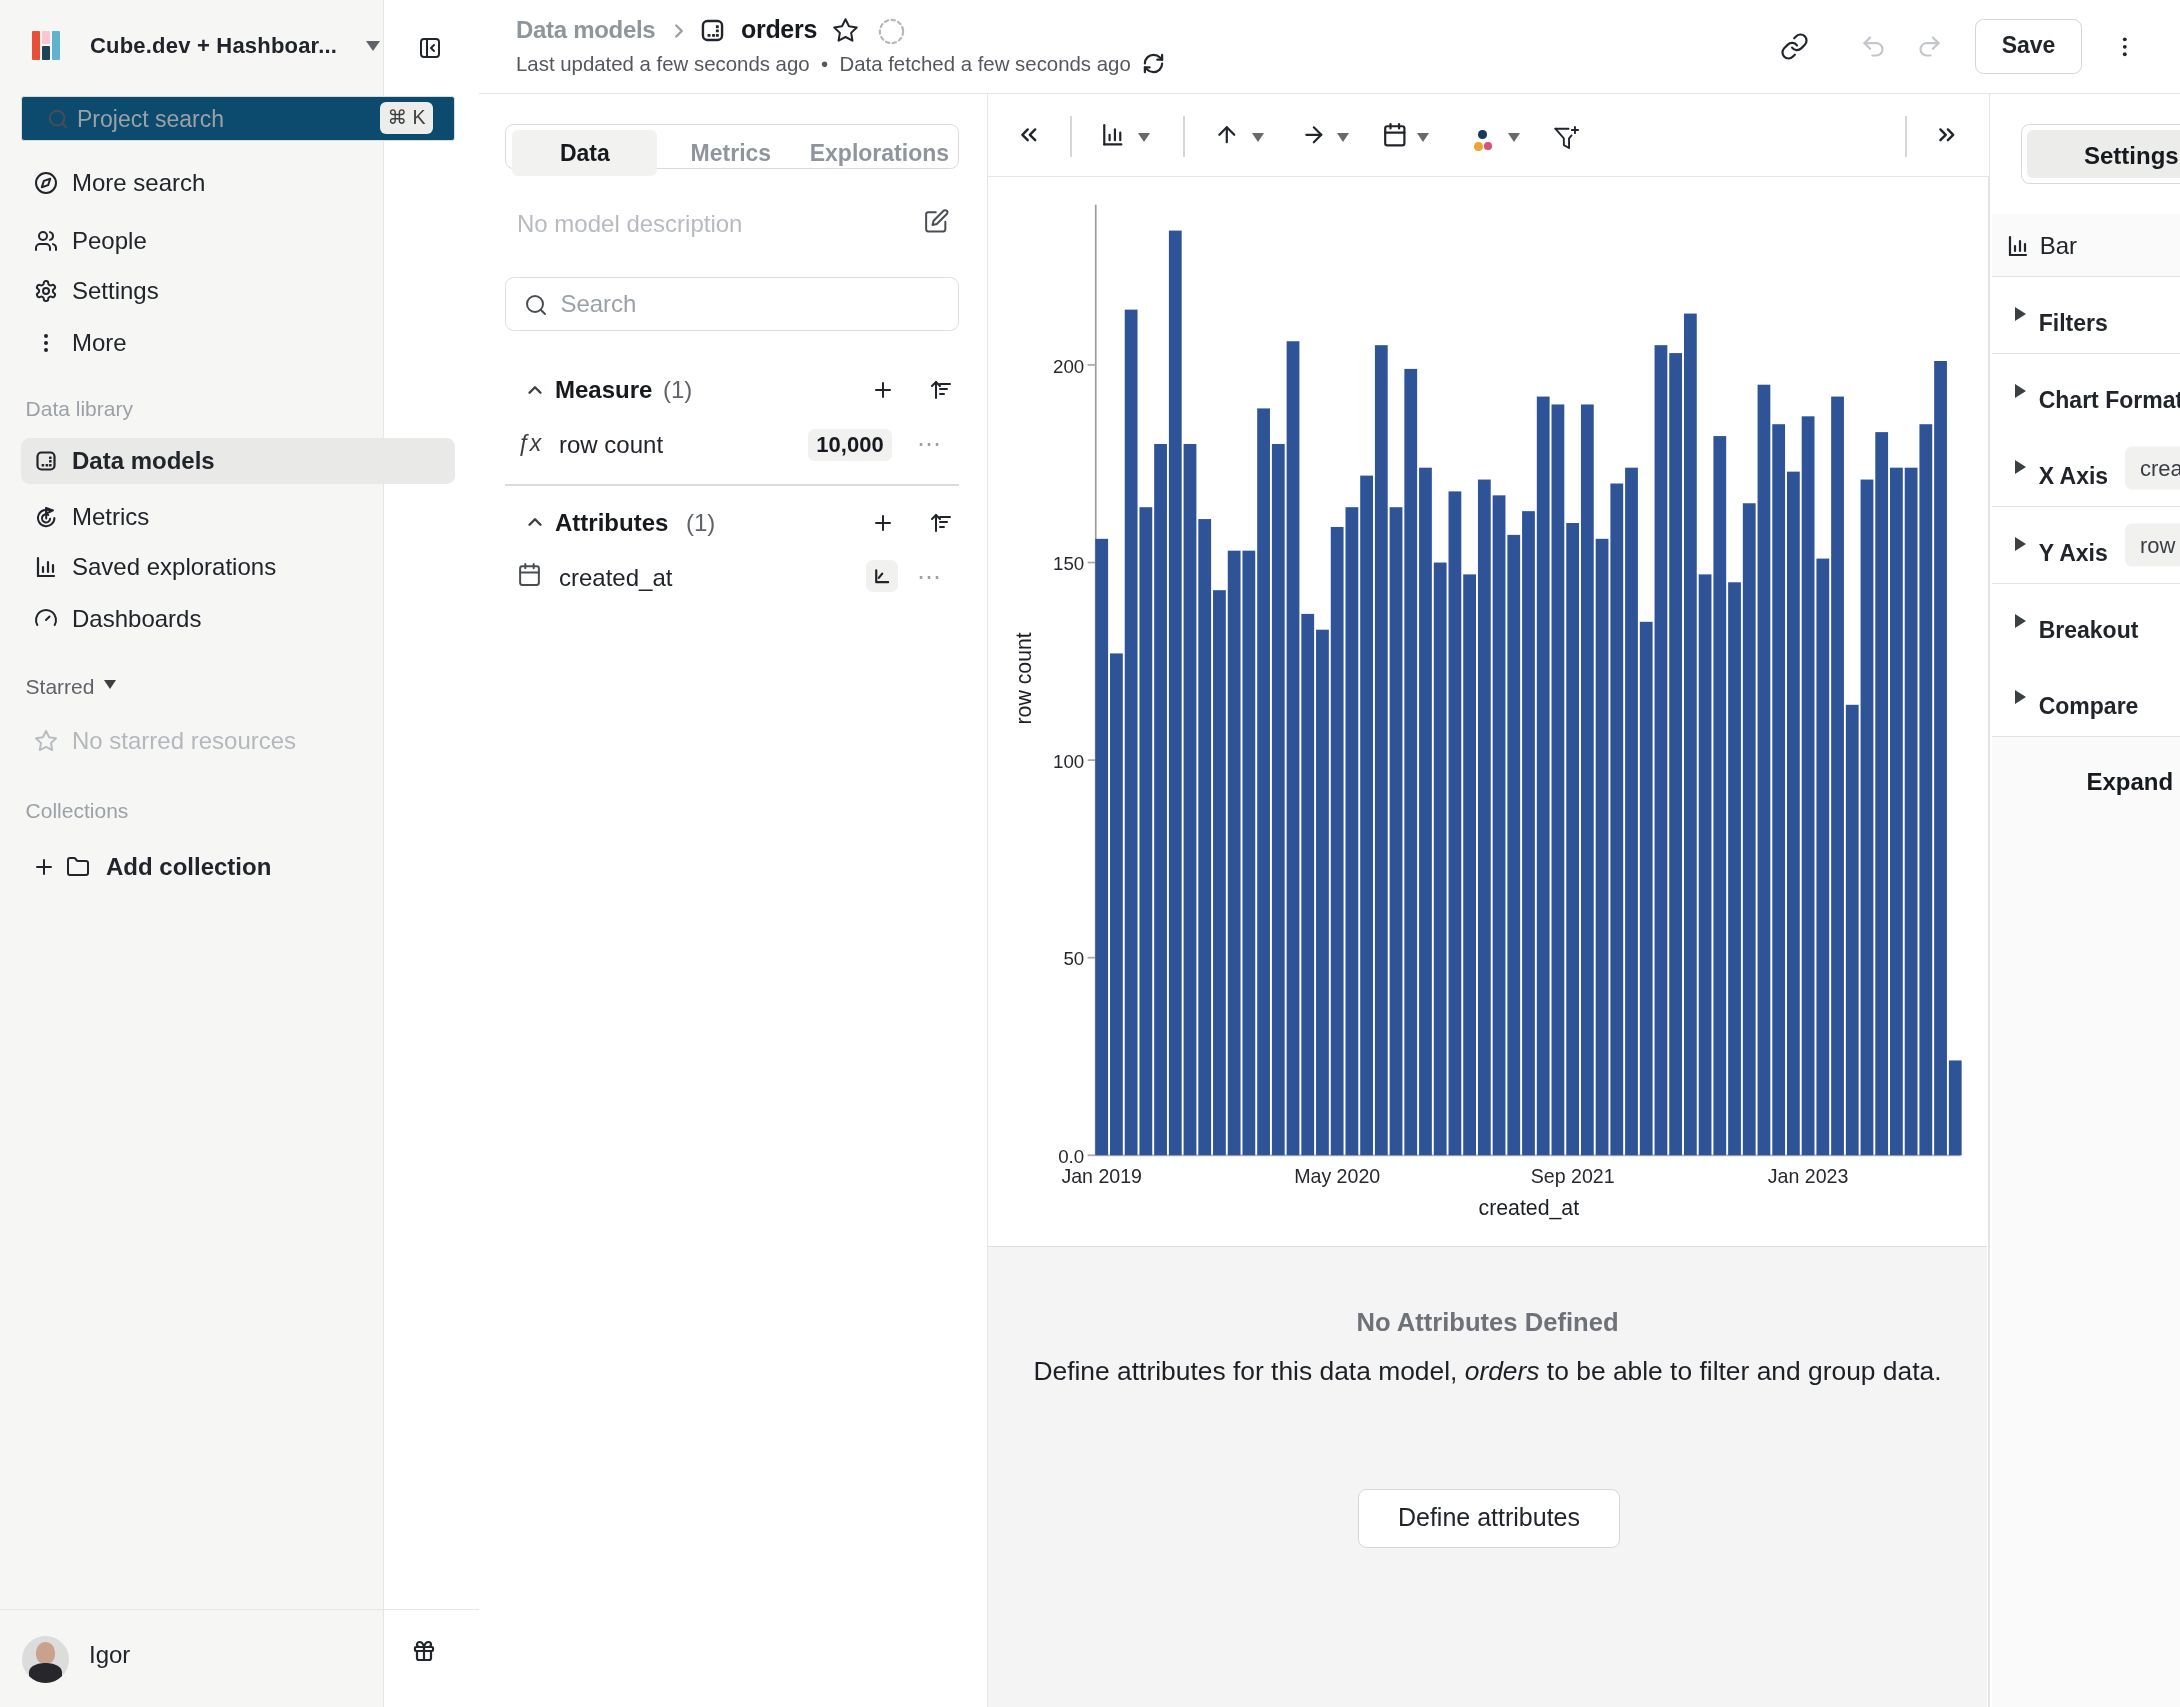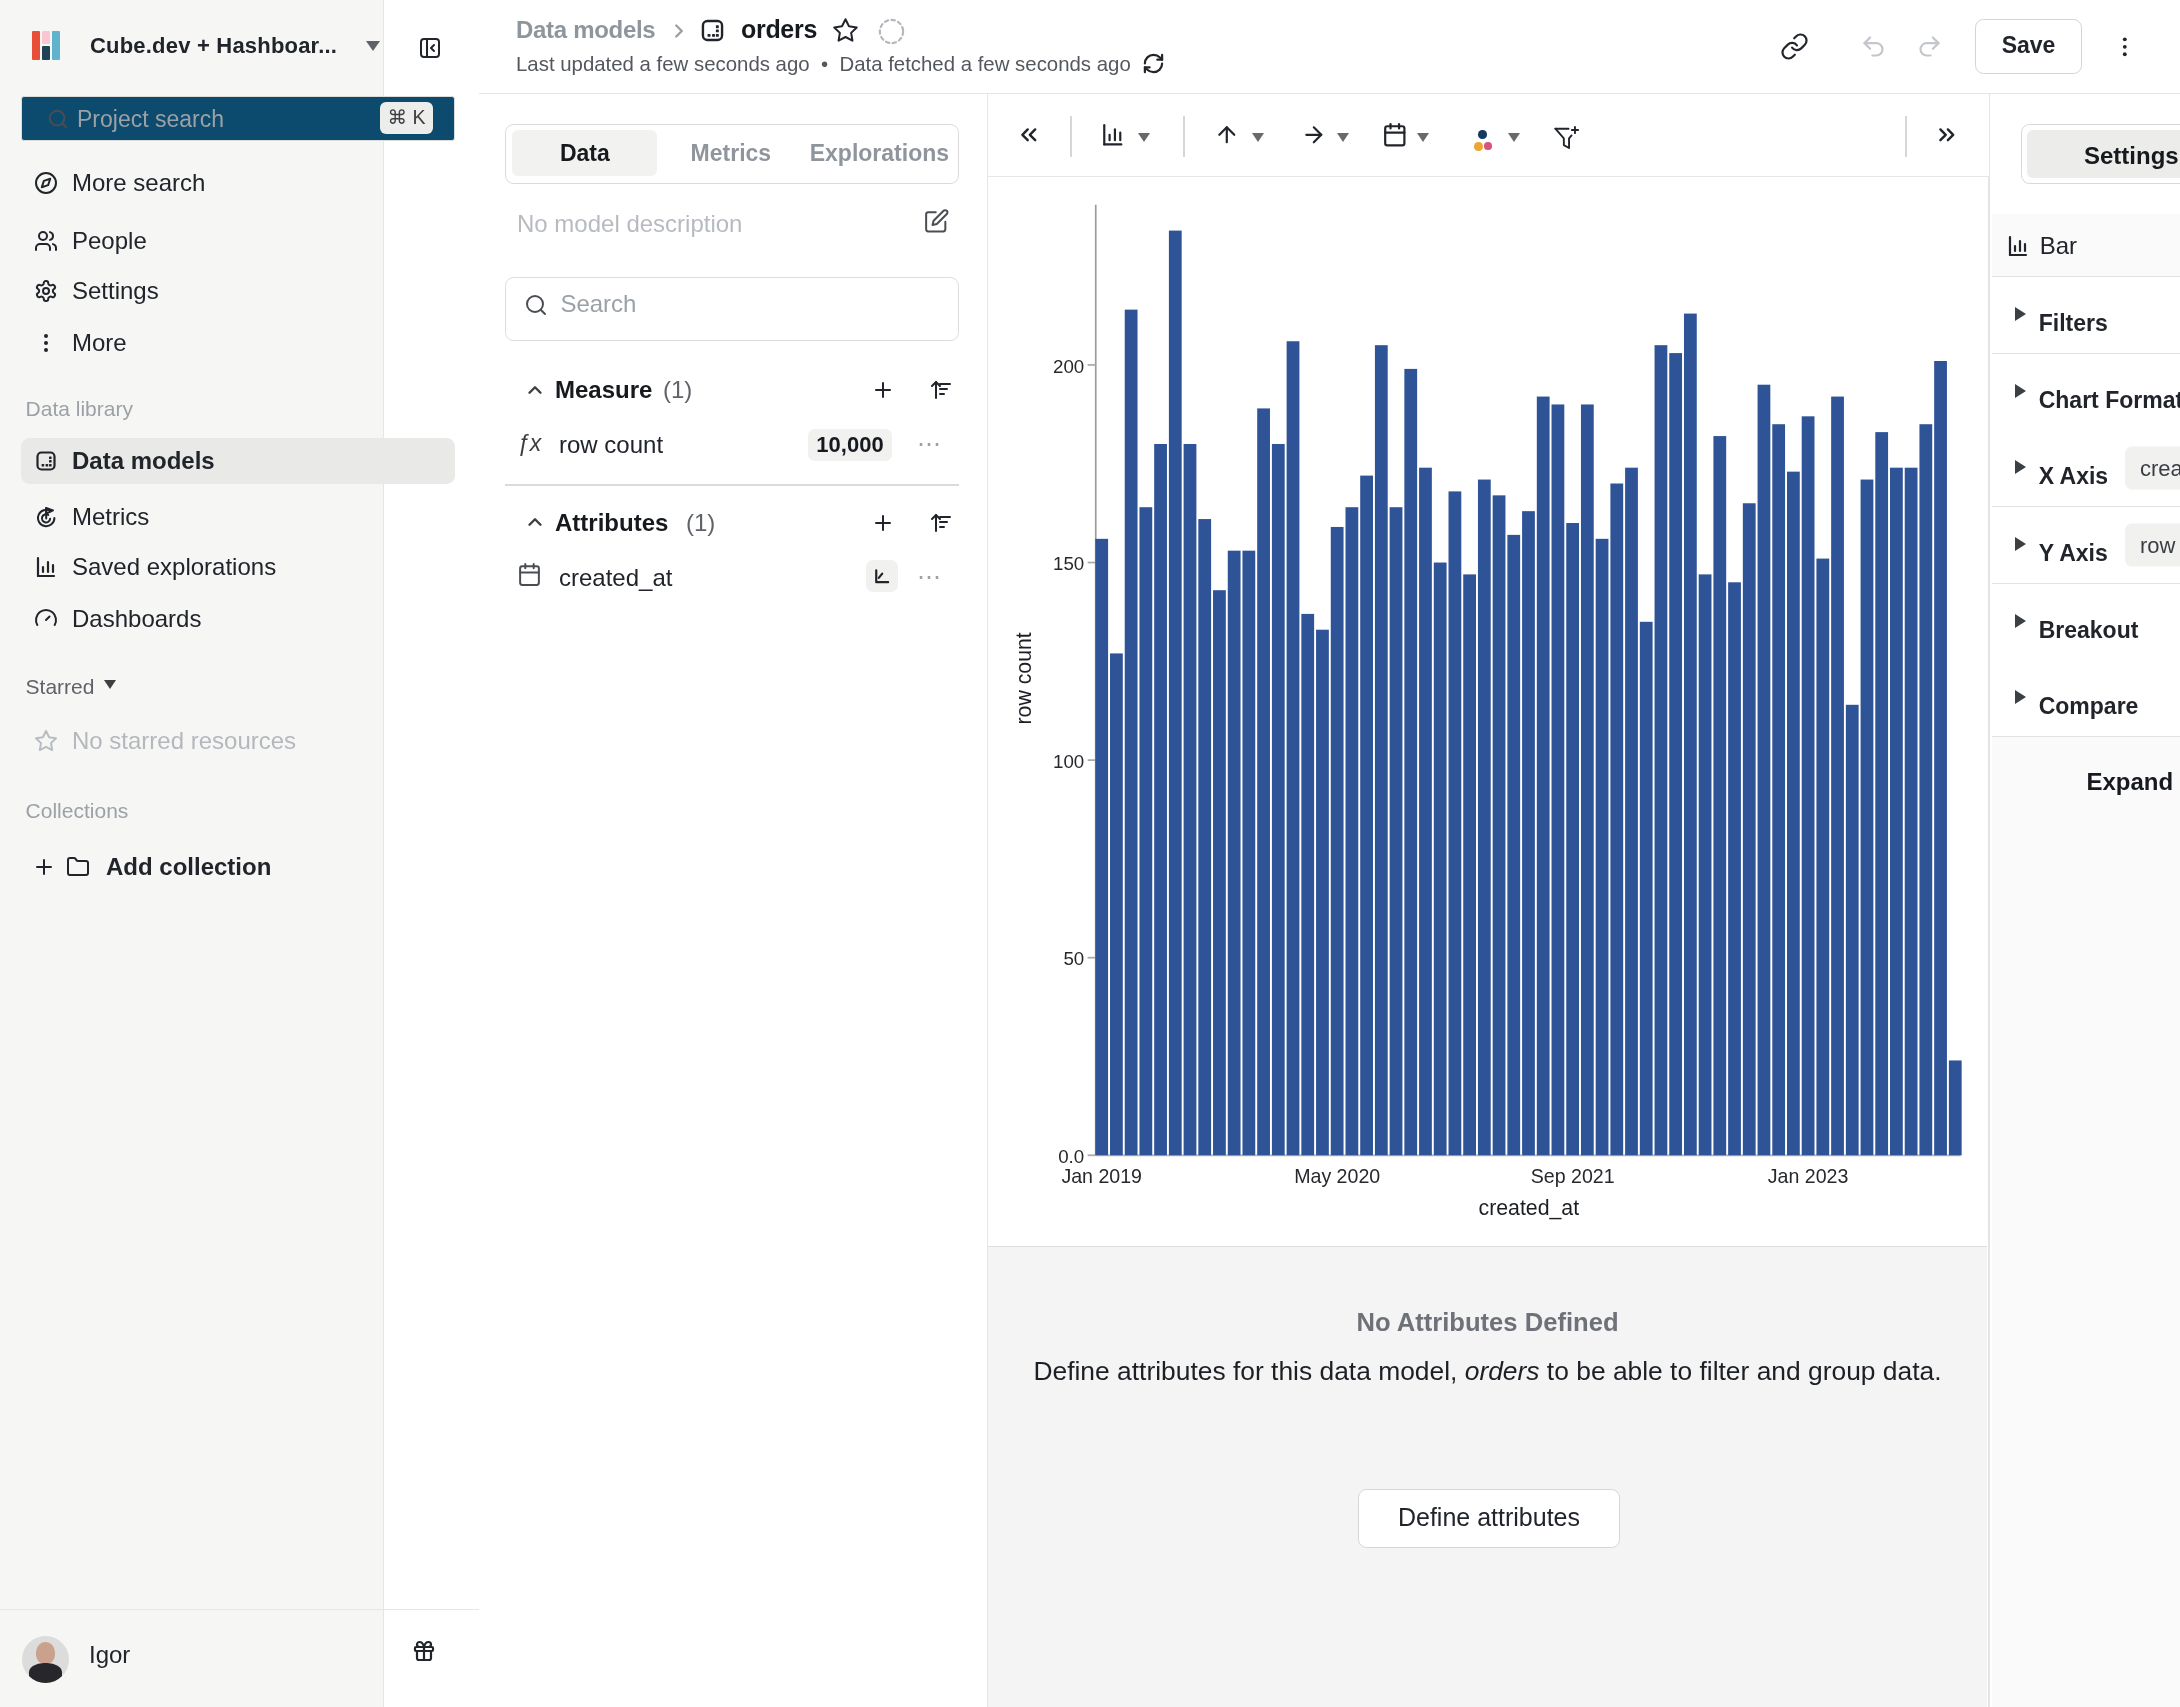--- a/index.html
+++ b/index.html
@@ -19,23 +19,23 @@
 #kbd { position:absolute; right:21px; top:5.1px; width:53px; height:31.5px; background:#ededeb; border-radius:6px; font-size:19.6px; color:#3c4043; text-align:center; line-height:31.5px; }
 .nav-item { left:0; width:479px; height:49px; }
 .nav-ic { position:absolute; left:34px; top:50%; margin-top:-12px; }
 .nav-tx { position:absolute; left:72px; top:50%; transform:translateY(-50%); font-size:24px; font-weight:500; color:#21252b; }
 .sec-lab { left:25.6px; font-size:21px; color:#9ba1a6; }
 .pill { left:21px; width:434px; height:46px; background:#e9e9e7; border-radius:8.5px; }
 
 #header { left:479px; top:0; width:1702px; height:94px; background:#fff; border-bottom:1.7px solid #e6e6e6; }
 
 #mid { left:479px; top:94px; width:509px; height:1614px; background:#fff; border-right:1.7px solid #e6e6e6; }
-#tabs { left:26.4px; top:30px; width:454px; height:60px; border:1.7px solid #dadada; border-radius:8.5px; background:#fff; }
+#tabs { left:26.4px; top:30px; width:454px; height:45px; border:1.7px solid #dadada; border-radius:8.5px; background:#fff; }
 .seg { position:absolute; top:5.1px; height:46px; border-radius:6px; font-size:23px; line-height:46px; text-align:center; }
-#srch2 { left:26.4px; top:183px; width:454px; height:64px; border:1.7px solid #dcdcda; border-radius:8.5px; background:#fff; }
+#srch2 { left:26.4px; top:183px; width:454px; height:54px; border:1.7px solid #dcdcda; border-radius:8.5px; background:#fff; }
 .chip { background:#f1f1f0; border-radius:6.8px; }
 
 #chartpanel { left:988px; top:94px; width:1001px; height:1614px; background:#fff; border-right:1.7px solid #e4e4e4; }
 #toolbar { left:0; top:0; width:1001px; height:83px; border-bottom:1.7px solid #e6e6e6; background:#fff; }
 #bottomsec { left:0; top:1152px; width:999px; height:463px; background:#f4f4f4; border-top:1.7px solid #dedede; }
 
 #right { left:1989px; top:94px; width:192px; height:1614px; background:#fff; border-left:1.7px solid #e4e4e4; }
 .rrow { position:absolute; left:1.7px; width:190px; border-bottom:1.7px solid #e2e2e2; background:#fff; }
 .rcaret { position:absolute; left:23px; top:50%; margin-top:-7.7px; width:0; height:0; border-left:11px solid #3c4043; border-top:7.7px solid transparent; border-bottom:7.7px solid transparent; }
 .rlab { position:absolute; left:47px; top:50%; transform:translateY(-50%); font-size:23px; font-weight:700; color:#21252b; white-space:nowrap;margin-top:8px; }

